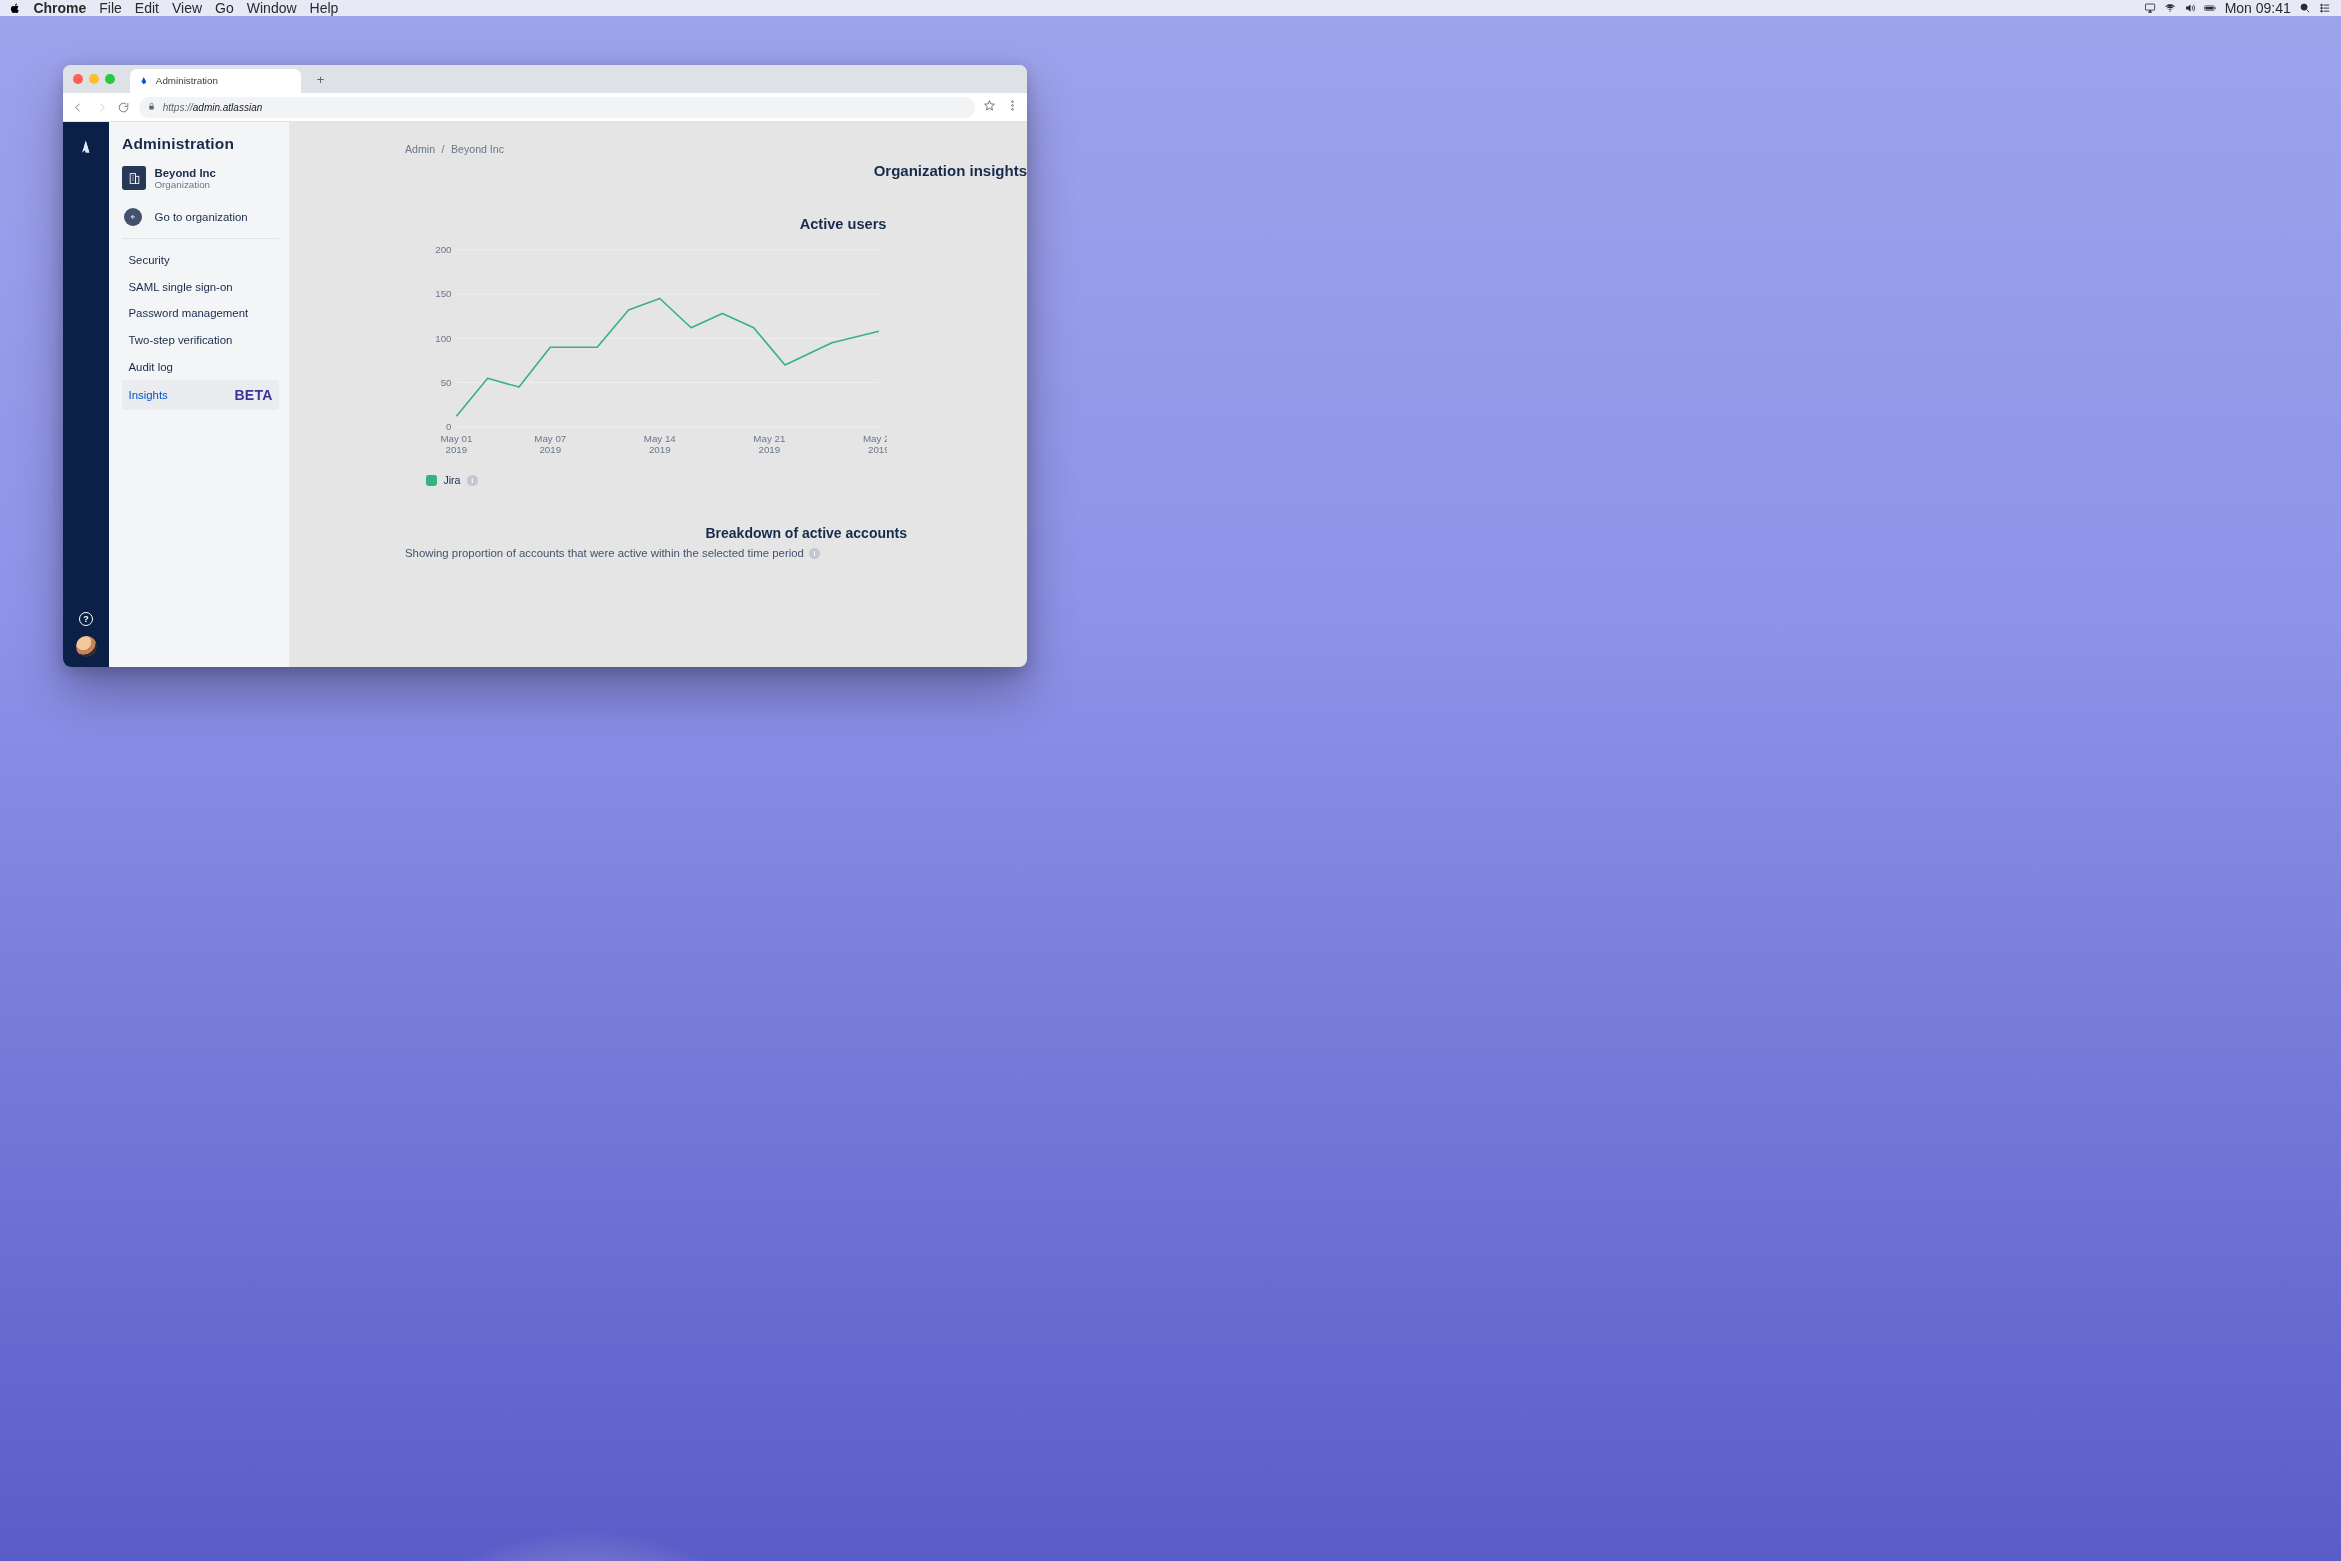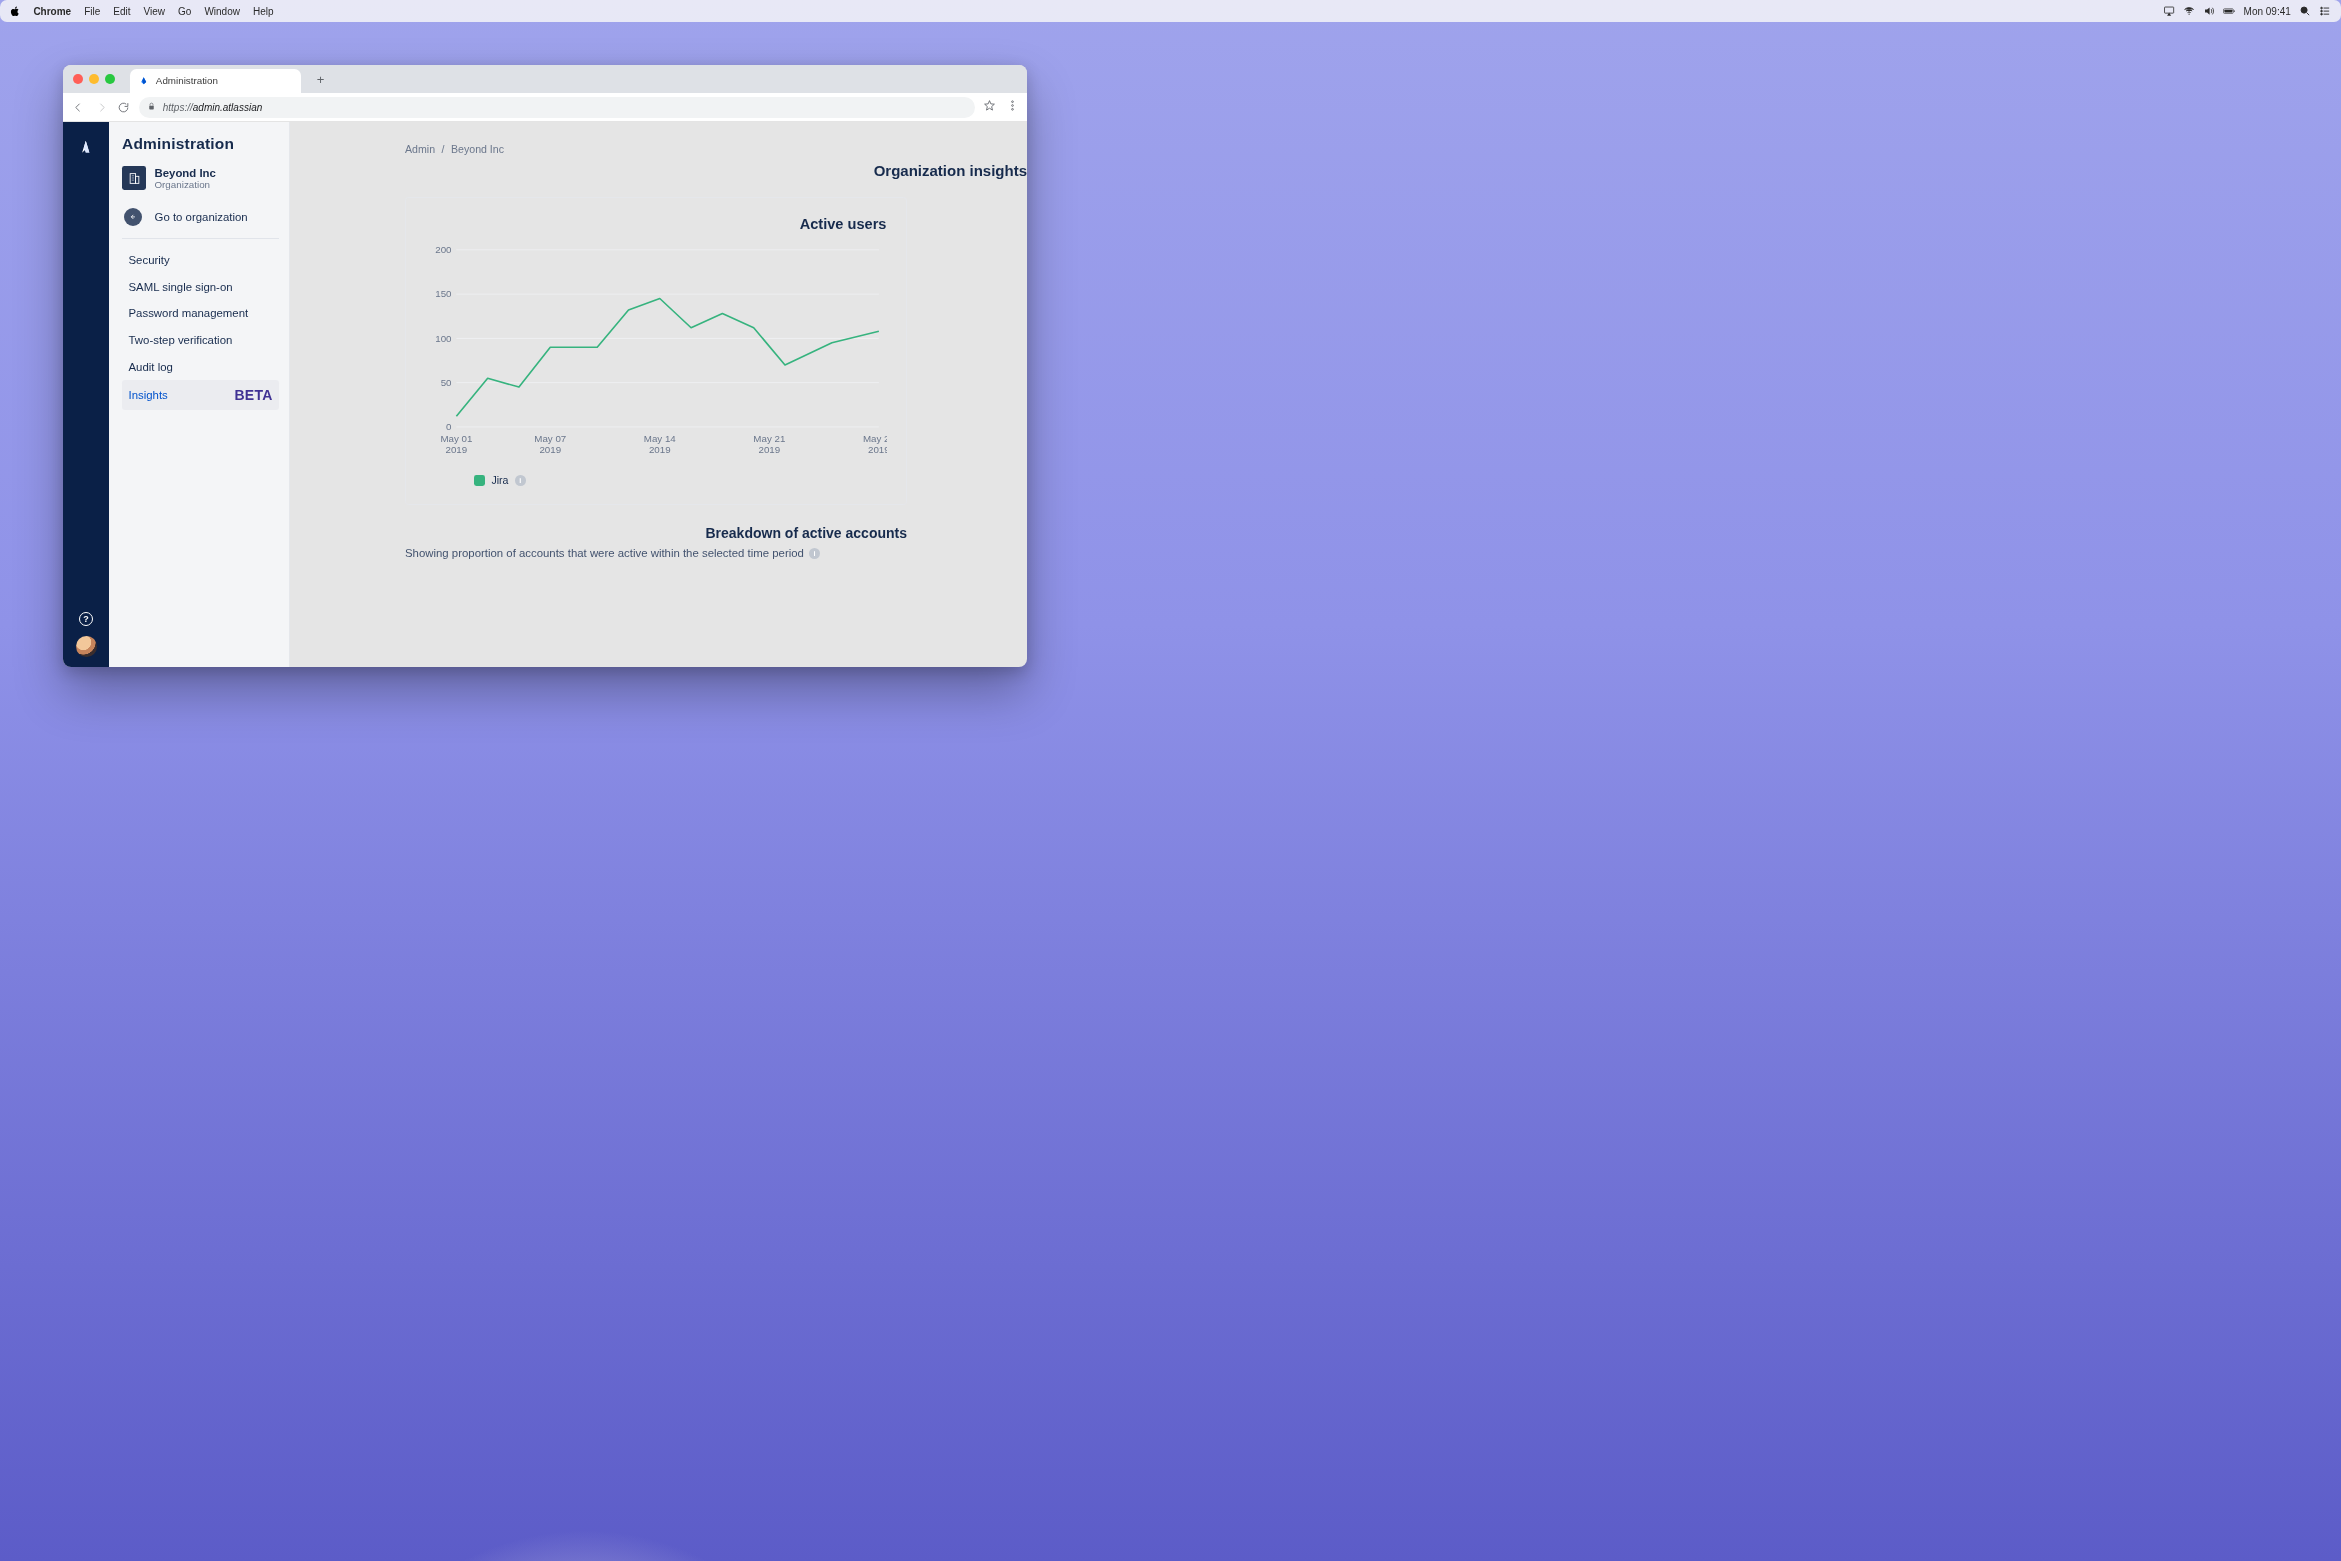--- a/index.html
+++ b/index.html
@@ -11,24 +11,24 @@
     position: absolute; inset: 0;
     background:
       radial-gradient(ellipse 976px 488px at 50% 140%, #1f2650 0%, #2c3170 20%, transparent 55%),
       radial-gradient(circle 407px at 25% 115%, #8e8ccf 0%, #a09ed8 40%, transparent 65%),
       radial-gradient(circle 407px at 80% 120%, #9a9ae4 0%, #b3b2f0 35%, transparent 60%),
       linear-gradient(180deg, #9fa3ec 0%, #8f92e8 40%, #5c5cc8 100%);
   }
 
   
   .menubar {
-    position: absolute; top: 0; left: 0; right: 0; height: 22px;
+    position: absolute; top: 0; left: 0; right: 0; height: 16px;
     background: rgba(238,238,246,.92);
-    display: flex; align-items: center; font-size: 10px; color: #2a2a2a;
-    padding: 0 9.8px; gap: 13px; border-radius: 7px;
+    display: flex; align-items: center; font-size: 14px; color: #2a2a2a;
+    padding: 0 9.8px; gap: 13px;
   }
   .menubar .left { display: flex; align-items: center; gap: 13px; }
   .menubar .right { margin-left: auto; display: flex; align-items: center; gap: 8px; }
   .menubar .bold { font-weight: 700; }
   .apple-icon svg { width: 10.6px; height: 10.6px; display: block; fill: #000; }
   .menubar .right svg { width: 12.2px; height: 12.2px; display: block; fill: #2a2a2a; stroke: #2a2a2a; }
 
   
   .browser {
     position: absolute; left: 63px; top: 65px; width: 964px; height: 602px;
@@ -99,21 +99,21 @@
   .chip-group { display:flex; }
   .chip { height:29px; background:#f4f5f7; border-radius:3.3px 0 0 3.3px; display:flex;align-items:center;gap:6.5px;padding:0 8.1px;font-size:11.4px;color:#172b4d; }
   .chip .x { color:#42526e;font-size:9.8px;margin-left:3.3px; }
   .chip-dd { width:28px;height:29px;background:#f4f5f7;border-left:0.8px solid #e6e8ec;border-radius:0 3.3px 3.3px 0;display:flex;align-items:center;justify-content:center; }
   .diamond { width:9.8px;height:9.8px;transform:rotate(45deg);background:#2684ff;border-radius:1.6px; }
   .chev svg { width:9.8px;height:9.8px;stroke:#42526e;fill:none;stroke-width:2; }
 
   .card { width:502px;border:0.8px solid #e5e7eb;border-radius:3.3px;margin-top:18px;padding:18px 19.5px; }
   .card h2 { font-size:14.6px;font-weight:600;color:#172b4d; }
   .chart { margin-top:11.4px; }
-  .legend { display:flex;align-items:center;gap:6.5px;margin-top:8.1px;font-size:10.6px;color:#172b4d;margin-left:48px; }
+  .legend { display:flex;align-items:center;gap:6.5px;margin-top:8.1px;font-size:10.6px;color:#172b4d; }
   .legend .sw { width:11.4px;height:11.4px;border-radius:2.4px;background:#36b37e; }
   .legend .info { width:10.6px;height:10.6px;border-radius:50%;background:#c1c7d0;display:inline-flex;align-items:center;justify-content:center;color:#fff;font-size:7.3px;font-weight:700; }
   .breakdown { width:502px; margin-top:19.5px; padding:0 0 0 0; }
   .breakdown h2 { font-size:14px;font-weight:700;color:#172b4d; }
   .breakdown p { font-size:11.4px;color:#42526e;margin-top:6.5px;display:flex;align-items:center;gap:4.9px; }
 
   svg text { font-family: inherit; }
 </style>
 </head>
 <body>

